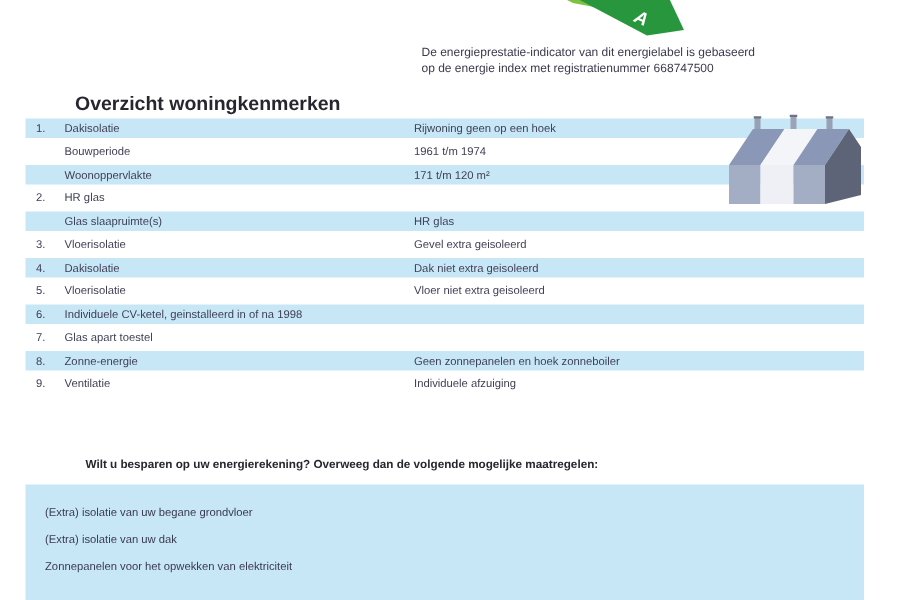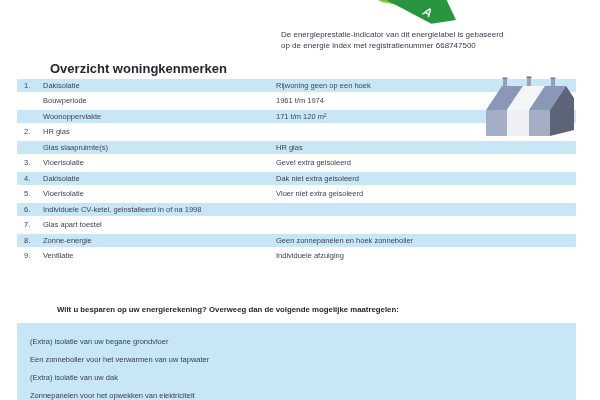--- a/index.html
+++ b/index.html
@@ -134,18 +134,17 @@
     <rect x="29" y="36" width="22" height="26" fill="#eef0f6"></rect>
     <rect x="51" y="36" width="21" height="26" fill="#a3adc3"></rect>
 
     <polygon points="72,62 72,36 88,12 96,24 96,56" fill="#5d6478"></polygon>
   </svg>
 
   <div class="savings-title">Wilt u besparen op uw energierekening? Overweeg dan de volgende mogelijke maatregelen:</div>
 
   <div class="savings-box">
     <div class="measure">(Extra) isolatie van uw begane grondvloer</div>
-    <div class="measure">Een zonneboiler voor het verwarmen van uw tapwater</div>
     <div class="measure">(Extra) isolatie van uw dak</div>
     <div class="measure">Zonnepanelen voor het opwekken van elektriciteit</div>
   </div>
 
 </div>
 
 </body></html>

